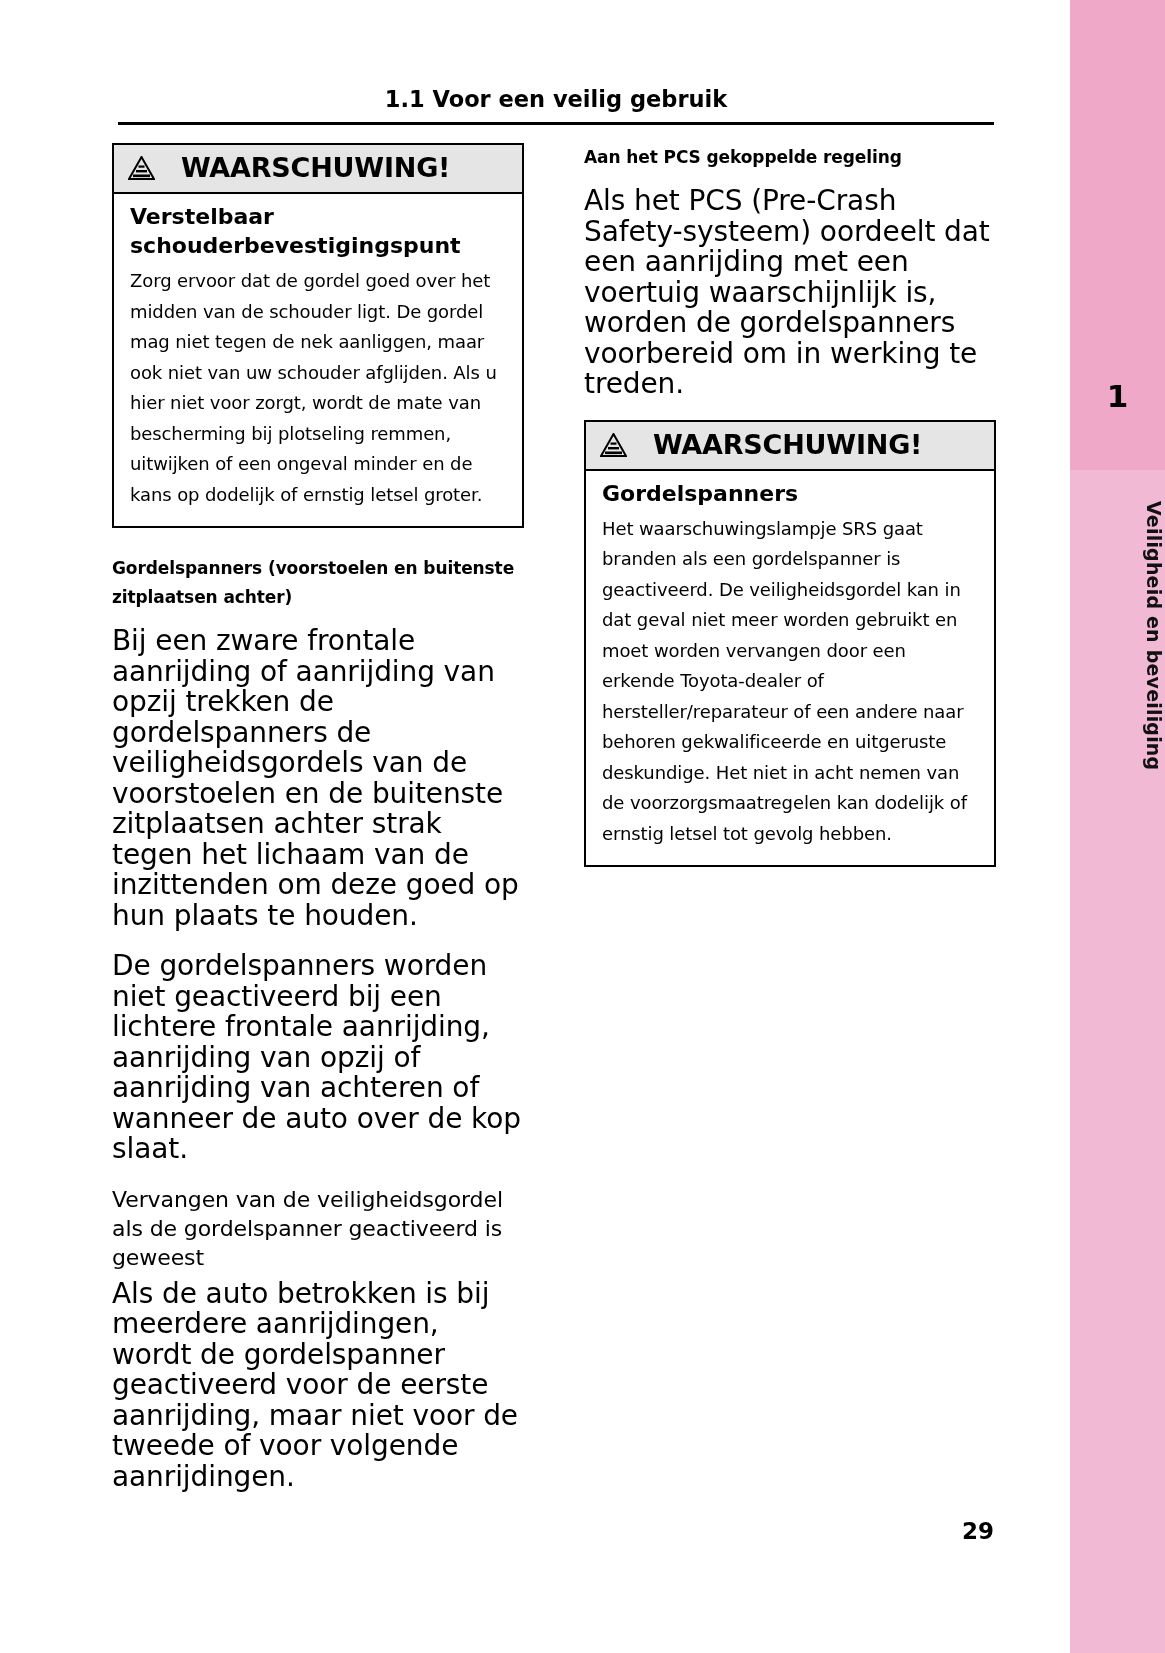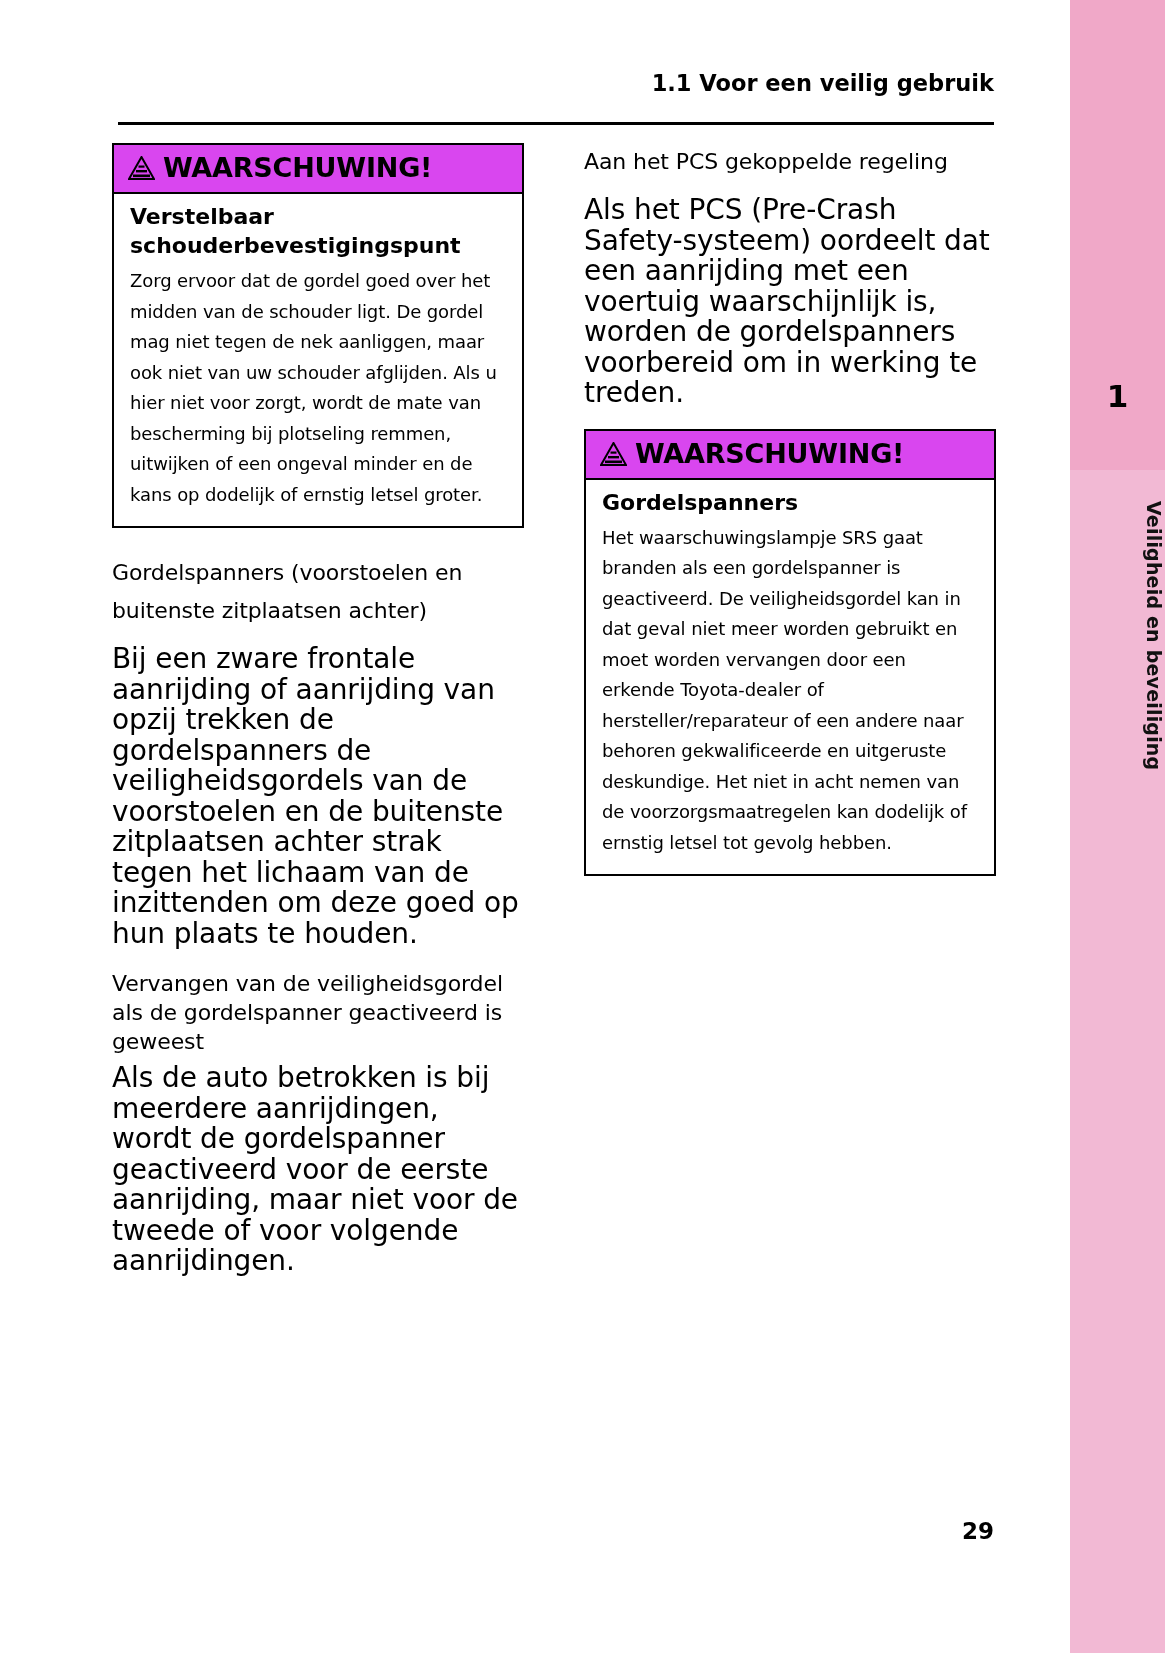--- a/index.html
+++ b/index.html
@@ -76,23 +76,23 @@
     left: 0;
     top: 0;
     width: 1040px;
     height: 1653px;
   }
 
   
   .running-head {
     position: absolute;
     left: 118px;
-    top: 70px;
+    top: 86px;
     width: 876px;
-    text-align: right;
+    text-align: center;
     font-size: 22.5px;
     font-weight: bold;
     color: #000;
   }
   .rule {
     position: absolute;
     left: 118px;
     top: 122px;
     width: 876px;
     height: 2.5px;
@@ -119,40 +119,40 @@
     letter-spacing: -0.1px;
   }
   .sub-head {
     font-size: 22px;
     font-weight: normal;
     line-height: 29px;
     margin-bottom: 7px;
     letter-spacing: -0.1px;
   }
   .sec-head {
-    font-size: 22px;
-    font-weight: normal;
-    line-height: 38px;
+    font-size: 17px;
+    font-weight: bold;
+    line-height: 29px;
     margin-bottom: 14px;
     letter-spacing: -0.1px;
   }
 
   
   .warning-box {
     border: 2px solid #000;
     margin-bottom: 26px;
     background: #fff;
   }
   .warning-title {
-    background: #d946ef;
+    background: #e5e5e5;
     border-bottom: 2px solid #000;
     padding: 7px 10px 9px 14px;
     display: flex;
     align-items: center;
-    gap: 8px;
+    gap: 26px;
     font-size: 27px;
     font-weight: bold;
     letter-spacing: -0.2px;
   }
   .warn-icon {
     display: inline-block;
     width: 27px;
     height: 25px;
     flex: 0 0 auto;
     position: relative;
@@ -214,20 +214,21 @@
         <span>WAARSCHUWING!</span>
       </div>
       <div class="warning-body">
         <div class="w-head">Verstelbaar schouderbevestigingspunt</div>
         <div class="w-text">Zorg ervoor dat de gordel goed over het midden van de schouder ligt. De gordel mag niet tegen de nek aanliggen, maar ook niet van uw schouder afglijden. Als u hier niet voor zorgt, wordt de mate van bescherming bij plotseling remmen, uitwijken of een ongeval minder en de kans op dodelijk of ernstig letsel groter.</div>
       </div>
     </div>
 
     <h3 class="sec-head">Gordelspanners (voorstoelen en buitenste zitplaatsen achter)</h3>
     <p class="body-text">Bij een zware frontale aanrijding of aanrijding van opzij trekken de gordelspanners de veiligheidsgordels van de voorstoelen en de buitenste zitplaatsen achter strak tegen het lichaam van de inzittenden om deze goed op hun plaats te houden.</p>
+    <p class="body-text">De gordelspanners worden niet geactiveerd bij een lichtere frontale aanrijding, aanrijding van opzij of aanrijding van achteren of wanneer de auto over de kop slaat.</p>
     <h4 class="sub-head">Vervangen van de veiligheidsgordel als de gordelspanner geactiveerd is geweest</h4>
     <p class="body-text">Als de auto betrokken is bij meerdere aanrijdingen, wordt de gordelspanner geactiveerd voor de eerste aanrijding, maar niet voor de tweede of voor volgende aanrijdingen.</p>
 
   </div>
 
   <div class="col col-right">
 
     <h3 class="sec-head">Aan het PCS gekoppelde regeling</h3>
     <p class="body-text">Als het PCS (Pre-Crash Safety-systeem) oordeelt dat een aanrijding met een voertuig waarschijnlijk is, worden de gordelspanners voorbereid om in werking te treden.</p>
 

